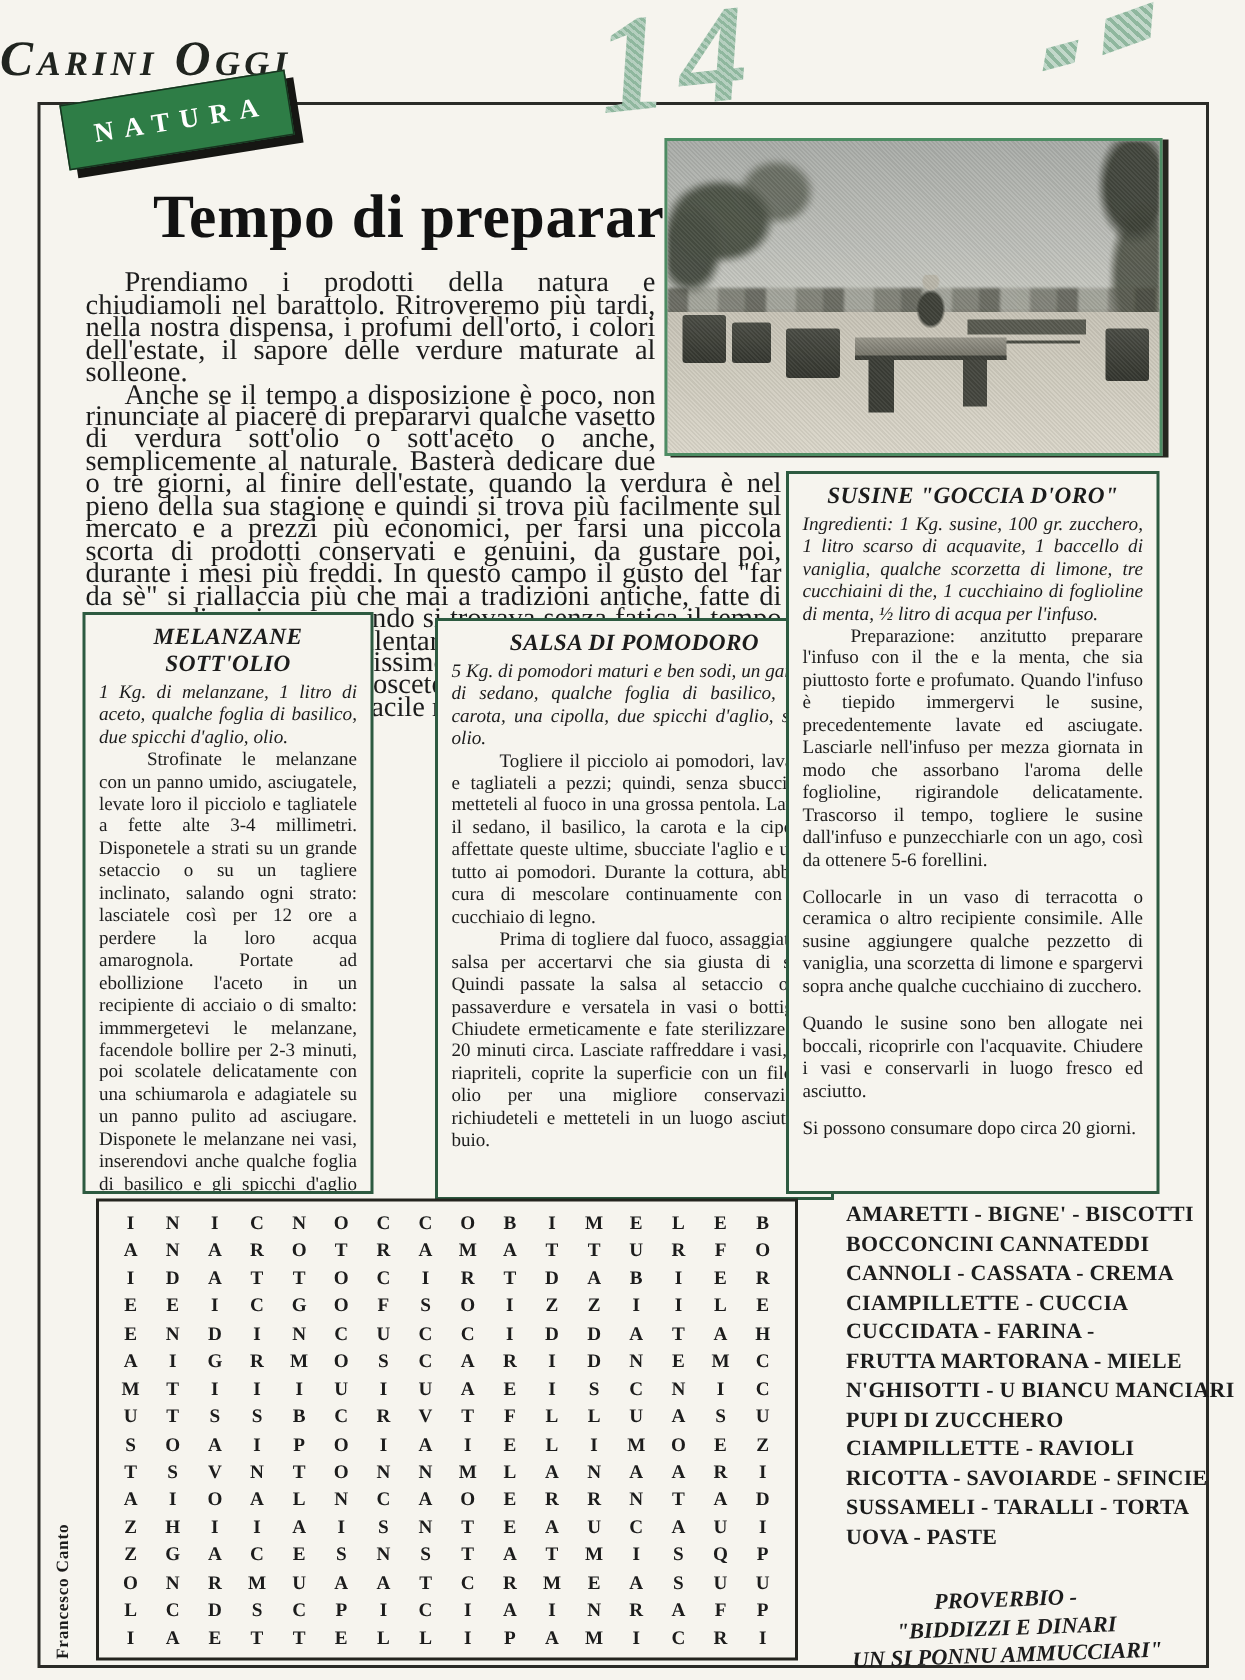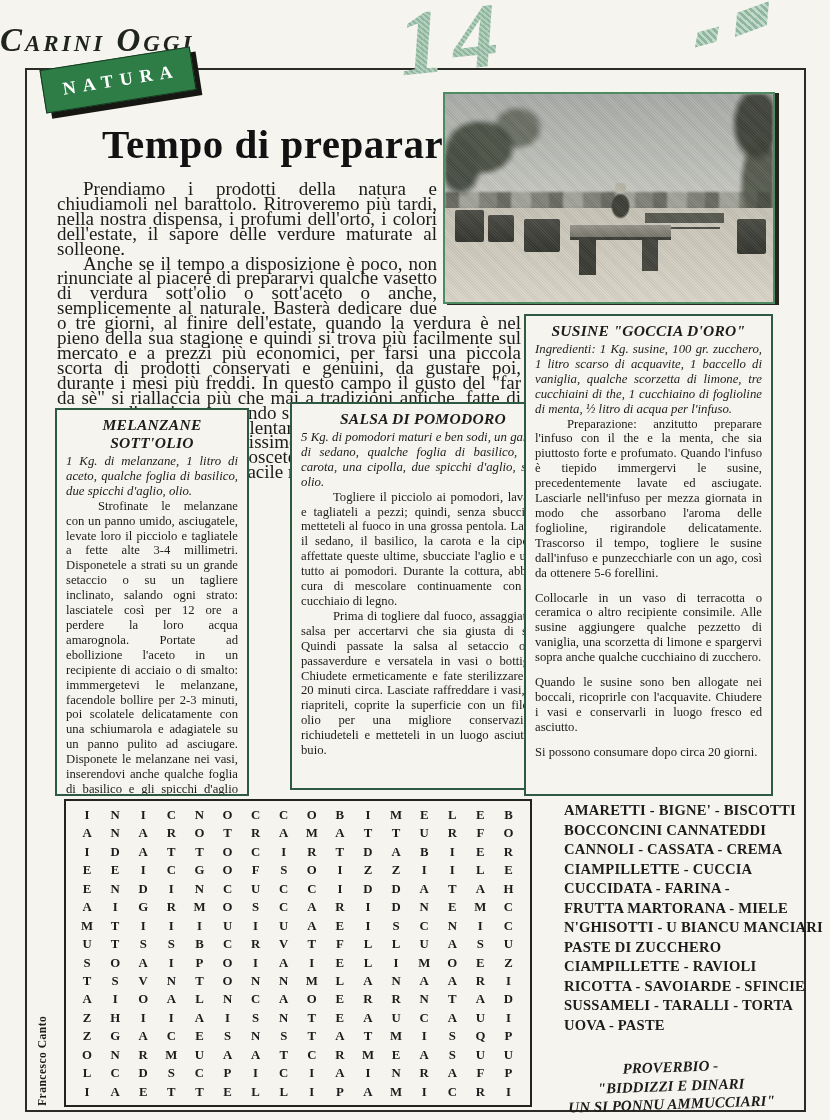--- a/index.html
+++ b/index.html
@@ -64,21 +64,21 @@
 
   
   .intro { position:absolute; left:57px; top:182px; width:464px; height:226px; z-index:2;
     font-size:19px; line-height:14.9px; text-align:justify; }
   .intro-spacer { float:right; width:84px; height:122px; }
   .intro p { text-indent:26px; }
 
   
   .recipe-box { position:absolute; border:2px solid #2d5a40; background:#f6f4ee; padding:6px 9px 4px 9px; overflow:hidden; z-index:2; }
   .box-melanzane { left:55px;  top:408px; width:194px; height:388px; }
-  .box-salsa     { left:290px; top:402px; width:266px; height:388px; }
+  .box-salsa     { left:290px; top:412px; width:266px; height:388px; }
   .box-susine    { left:524px; top:314px; width:249px; height:482px; }
   .recipe-title { text-align:center; font-weight:bold; font-style:italic; font-size:15.5px; letter-spacing:.3px; margin-bottom:2px; }
   .ingredients { font-weight:normal; font-style:italic; font-size:12.8px; line-height:14.9px; text-align:justify; }
   .recipe-body .body-p { font-size:12.7px; line-height:14.9px; text-align:justify; text-indent:32px; }
   .box-susine .recipe-body .body-p:not(:first-child) { text-indent:0;margin-top:10px; }
 
   
   .credit { position:absolute; left:36px; top:1106px; transform:rotate(-90deg); transform-origin:0 0;
     font-size:11.5px; font-weight:bold; letter-spacing:.5px; white-space:nowrap; }
   .grid-box { position:absolute; left:64px; top:799px; width:468px; height:308px; border:2px solid #24241f; padding:5px 7px; z-index:2; }
@@ -458,21 +458,21 @@
     </div>
 
   <div class="word-list">
       <div class="word-line">AMARETTI - BIGNE' - BISCOTTI</div>
       <div class="word-line">BOCCONCINI  CANNATEDDI</div>
       <div class="word-line">CANNOLI - CASSATA - CREMA</div>
       <div class="word-line">CIAMPILLETTE  - CUCCIA</div>
       <div class="word-line">CUCCIDATA - FARINA -</div>
       <div class="word-line">FRUTTA MARTORANA - MIELE</div>
       <div class="word-line">N'GHISOTTI - U BIANCU MANCIARI</div>
-      <div class="word-line">PASTE DI ZUCCHERO</div>
+      <div class="word-line">PUPI DI ZUCCHERO</div>
       <div class="word-line">CIAMPILLETTE - RAVIOLI</div>
       <div class="word-line">RICOTTA - SAVOIARDE - SFINCIE</div>
       <div class="word-line">SUSSAMELI - TARALLI - TORTA</div>
       <div class="word-line">UOVA - PASTE</div>
     </div>
 
   <div class="proverb">
     <div>PROVERBIO -</div>
     <div>"BIDDIZZI E DINARI</div>
     <div>UN SI  PONNU AMMUCCIARI"</div>

